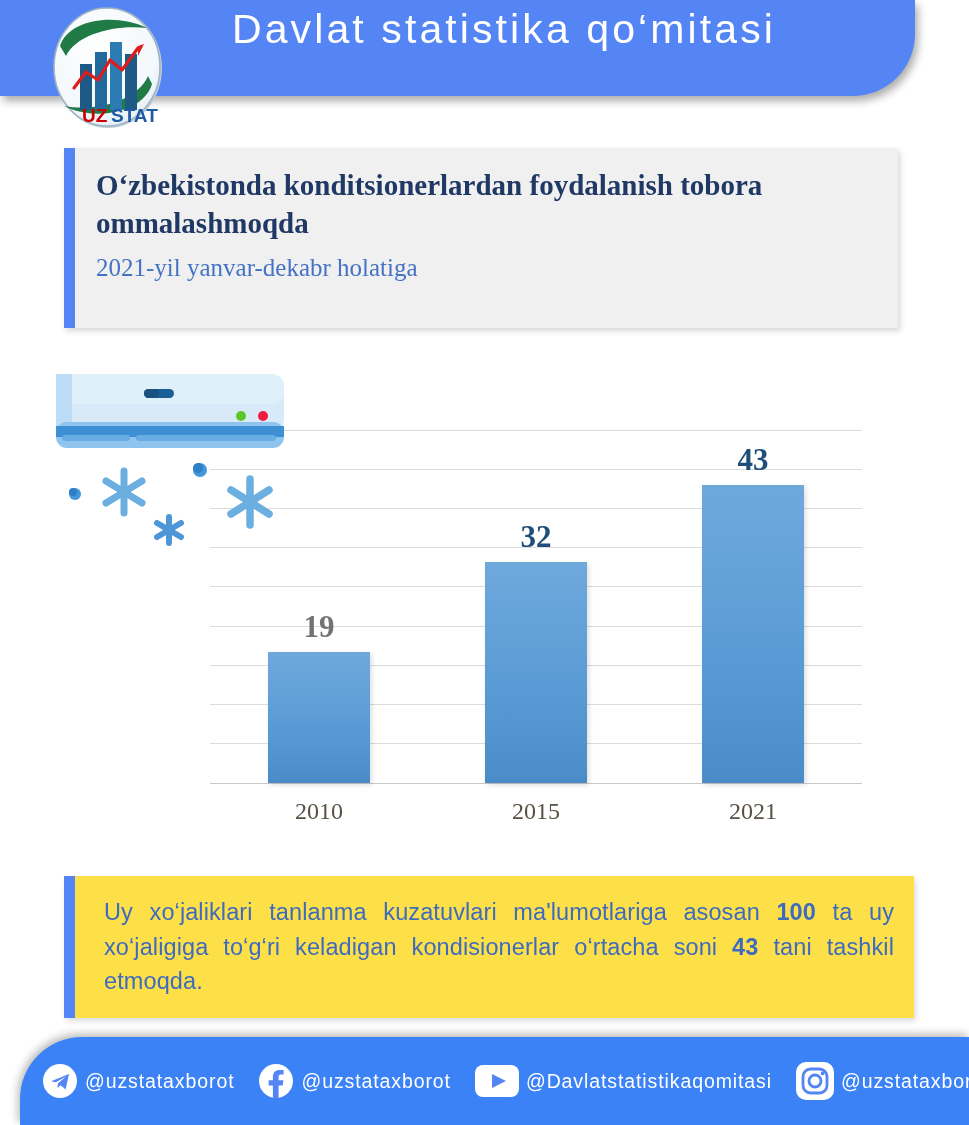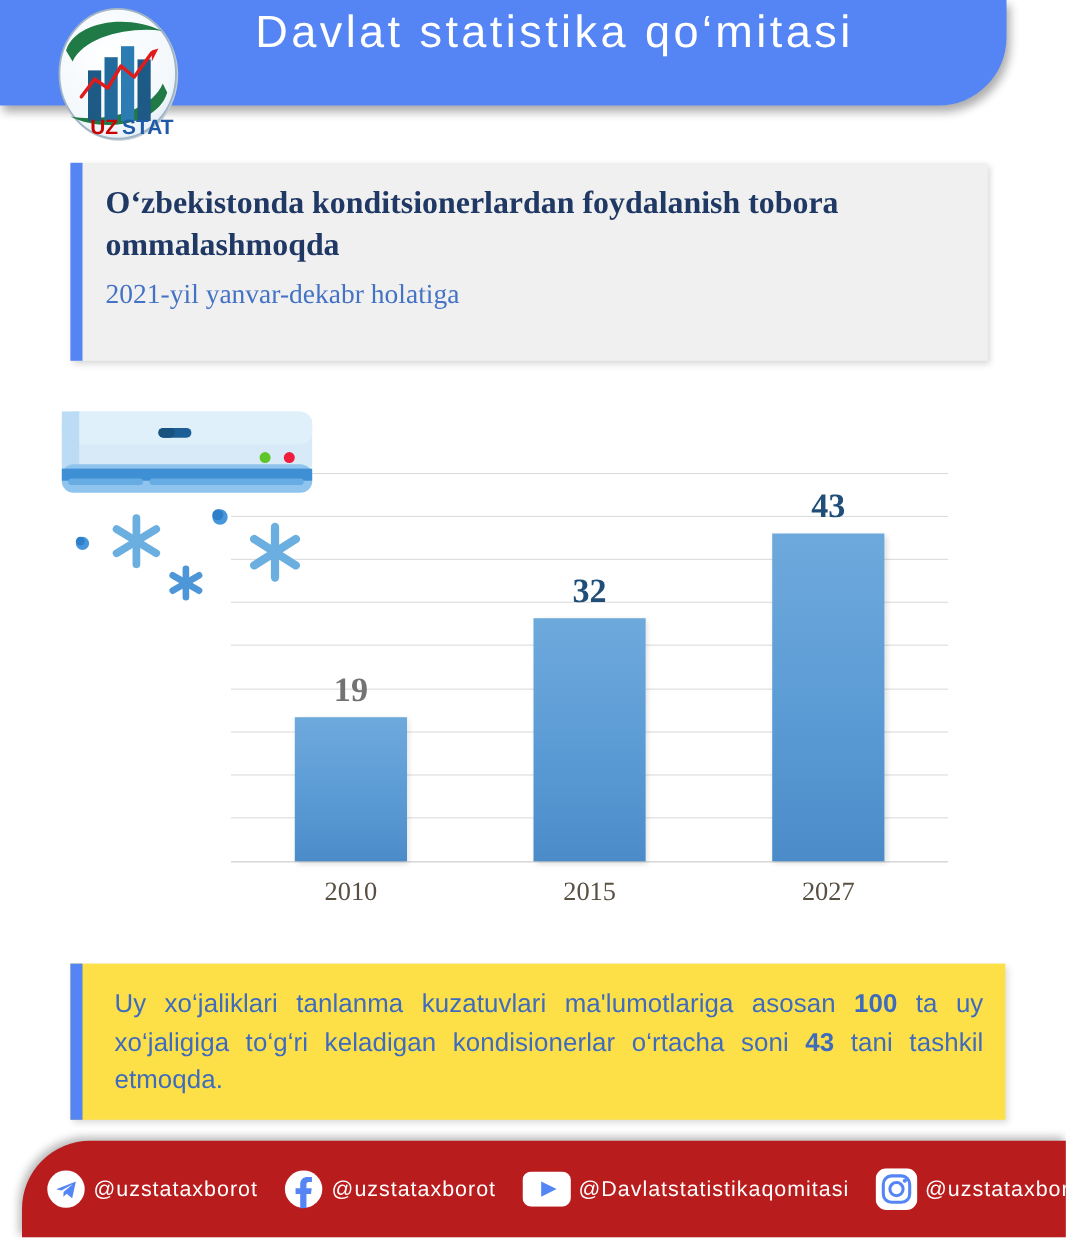--- a/index.html
+++ b/index.html
@@ -192,21 +192,21 @@
   }
   .body-text b { font-weight: bold; }
 
   
   .footer-bar {
     position: absolute;
     left: 20px;
     bottom: 0;
     width: 949px;
     height: 88px;
-    background: #b91c1c;
+    background: #3b82f6;
     border-top-left-radius: 62px;
     box-shadow: -2px -3px 8px rgba(0,0,0,0.28);
     z-index: 2;
   }
   .footer-row {
     position: absolute;
     left: 0;
     top: 0;
     width: 949px;
     height: 88px;
@@ -340,21 +340,21 @@
       <div class="gridline" style="top: 274px;"></div>
       <div class="gridline" style="top: 313px;"></div>
       <div class="bar" style="left: 58px; width: 102px; height: 131px; background: linear-gradient(rgb(110, 169, 220) 0%, rgb(91, 155, 213) 55%, rgb(75, 139, 200) 100%);"></div>
       <div class="bar-label" style="left: 49px; width: 120px; top: 179px; color: #737373;">19</div>
       <div class="cat-label" style="left: 39px; width: 140px; top: 368px; color: rgb(89, 80, 68);">2010</div>
       <div class="bar" style="left: 275px; width: 102px; height: 221px; background: linear-gradient(rgb(110, 169, 220) 0%, rgb(91, 155, 213) 55%, rgb(75, 139, 200) 100%);"></div>
       <div class="bar-label" style="left: 266px; width: 120px; top: 89px; color: rgb(31, 78, 121);">32</div>
       <div class="cat-label" style="left: 256px; width: 140px; top: 368px; color: rgb(89, 80, 68);">2015</div>
       <div class="bar" style="left: 492px; width: 102px; height: 298px; background: linear-gradient(rgb(110, 169, 220) 0%, rgb(91, 155, 213) 55%, rgb(75, 139, 200) 100%);"></div>
       <div class="bar-label" style="left: 483px; width: 120px; top: 12px; color: rgb(31, 78, 121);">43</div>
-      <div class="cat-label" style="left: 473px; width: 140px; top: 368px; color: rgb(89, 80, 68);">2027</div>
+      <div class="cat-label" style="left: 473px; width: 140px; top: 368px; color: rgb(89, 80, 68);">2021</div>
     </div>
 </div>
 
 <div class="body-panel">
   <div class="body-accent"></div>
   <div class="body-text"><span>Uy xo‘jaliklari tanlanma kuzatuvlari ma'lumotlariga asosan </span><b>100</b><span> ta uy xo‘jaligiga to‘g‘ri keladigan kondisionerlar o‘rtacha soni </span><b>43</b><span> tani tashkil etmoqda.</span></div>
 </div>
 
 <div class="footer-bar">
   <div class="footer-row" id="footer-row">

